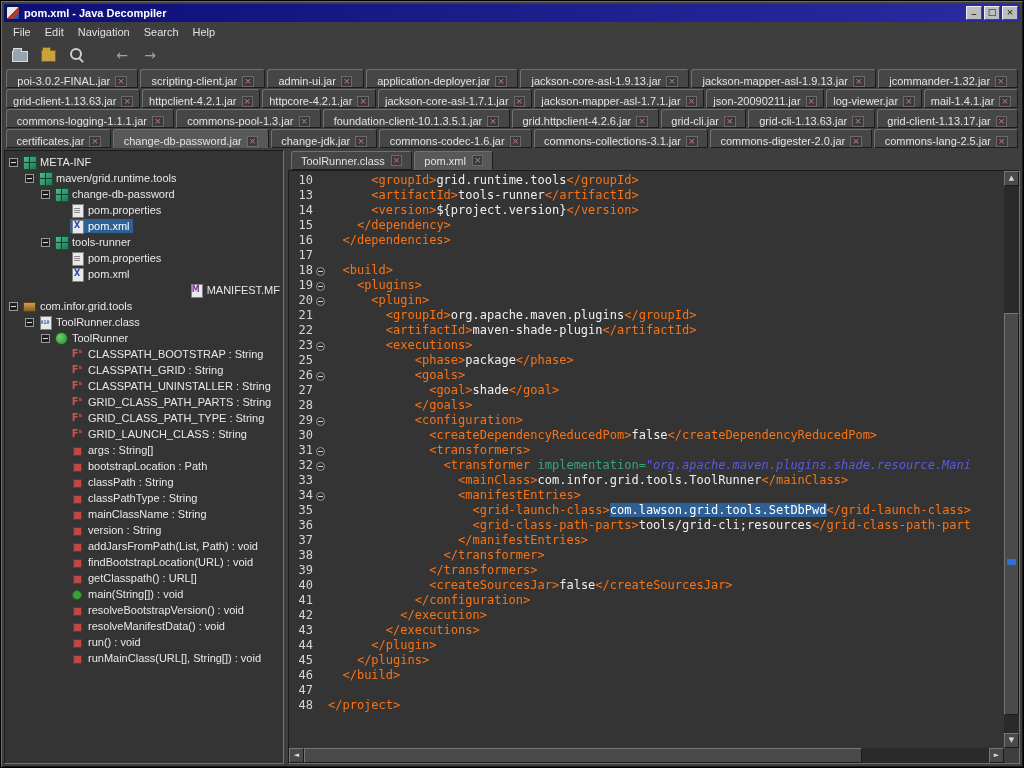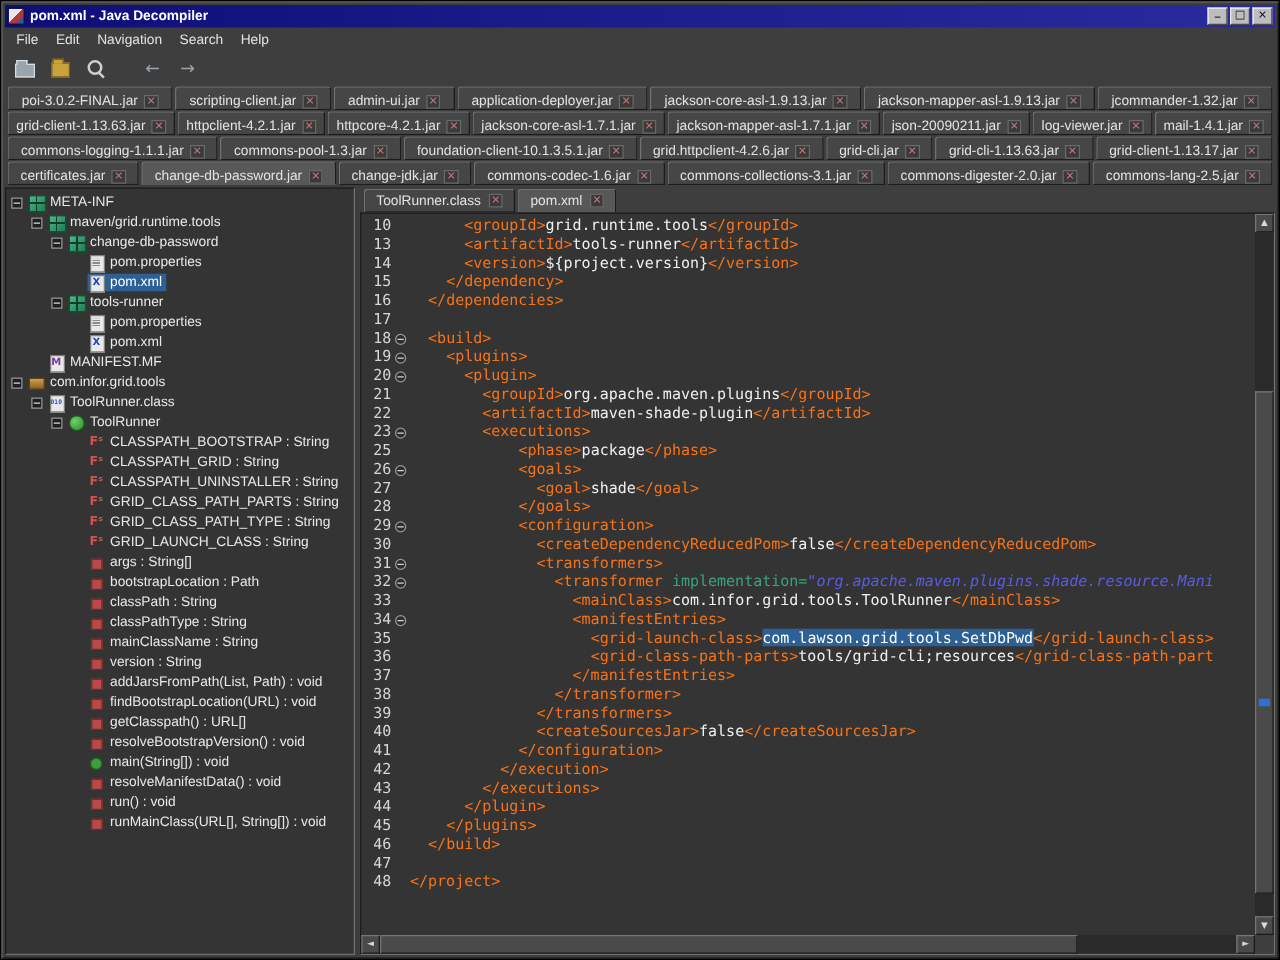--- a/index.html
+++ b/index.html
@@ -362,21 +362,21 @@
             <span class="tlabel">pom.properties</span>
           </span>
         </div>
         <div class="tree-row" style="padding-left: 50px;">
           <span class="expander"></span>
           <span class="sel-wrap">
             <span class="ti xml-file"></span>
             <span class="tlabel">pom.xml</span>
           </span>
         </div>
-        <div class="tree-row" style="padding-left: 18px;">
+        <div class="tree-row" style="padding-left: 18px; justify-content: flex-end;">
           <span class="expander"></span>
           <span class="sel-wrap">
             <span class="ti manifest-file"></span>
             <span class="tlabel">MANIFEST.MF</span>
           </span>
         </div>
         <div class="tree-row" style="padding-left: 2px;">
           <span class="expander has"></span>
           <span class="sel-wrap">
             <span class="ti package"></span>
@@ -498,29 +498,29 @@
         <div class="tree-row" style="padding-left: 50px;">
           <span class="expander"></span>
           <span class="sel-wrap">
             <span class="ti private-method"></span>
             <span class="tlabel">getClasspath() : URL[]</span>
           </span>
         </div>
         <div class="tree-row" style="padding-left: 50px;">
           <span class="expander"></span>
           <span class="sel-wrap">
+            <span class="ti public-method"></span>
+            <span class="tlabel">main(String[]) : void</span>
+          </span>
+        </div>
+        <div class="tree-row" style="padding-left: 50px;">
+          <span class="expander"></span>
+          <span class="sel-wrap">
             <span class="ti private-method"></span>
             <span class="tlabel">resolveBootstrapVersion() : void</span>
-          </span>
-        </div>
-        <div class="tree-row" style="padding-left: 50px;">
-          <span class="expander"></span>
-          <span class="sel-wrap">
-            <span class="ti public-method"></span>
-            <span class="tlabel">main(String[]) : void</span>
           </span>
         </div>
         <div class="tree-row" style="padding-left: 50px;">
           <span class="expander"></span>
           <span class="sel-wrap">
             <span class="ti private-method"></span>
             <span class="tlabel">resolveManifestData() : void</span>
           </span>
         </div>
         <div class="tree-row" style="padding-left: 50px;">

